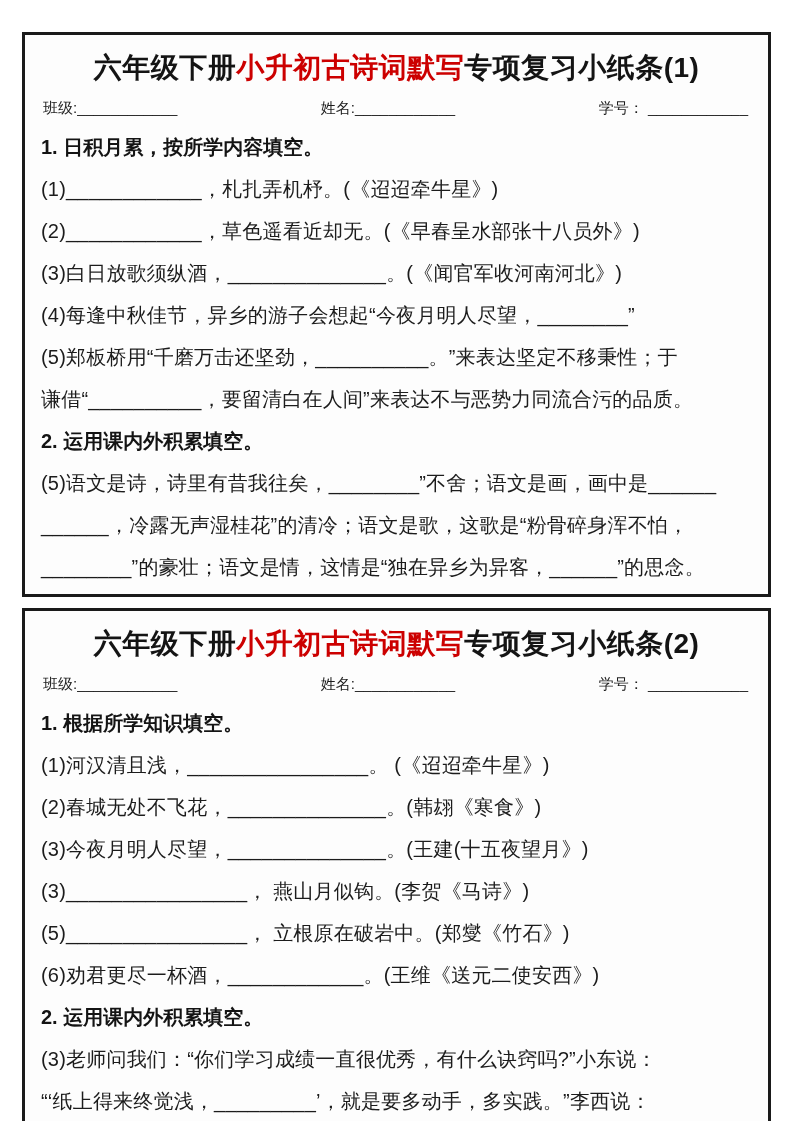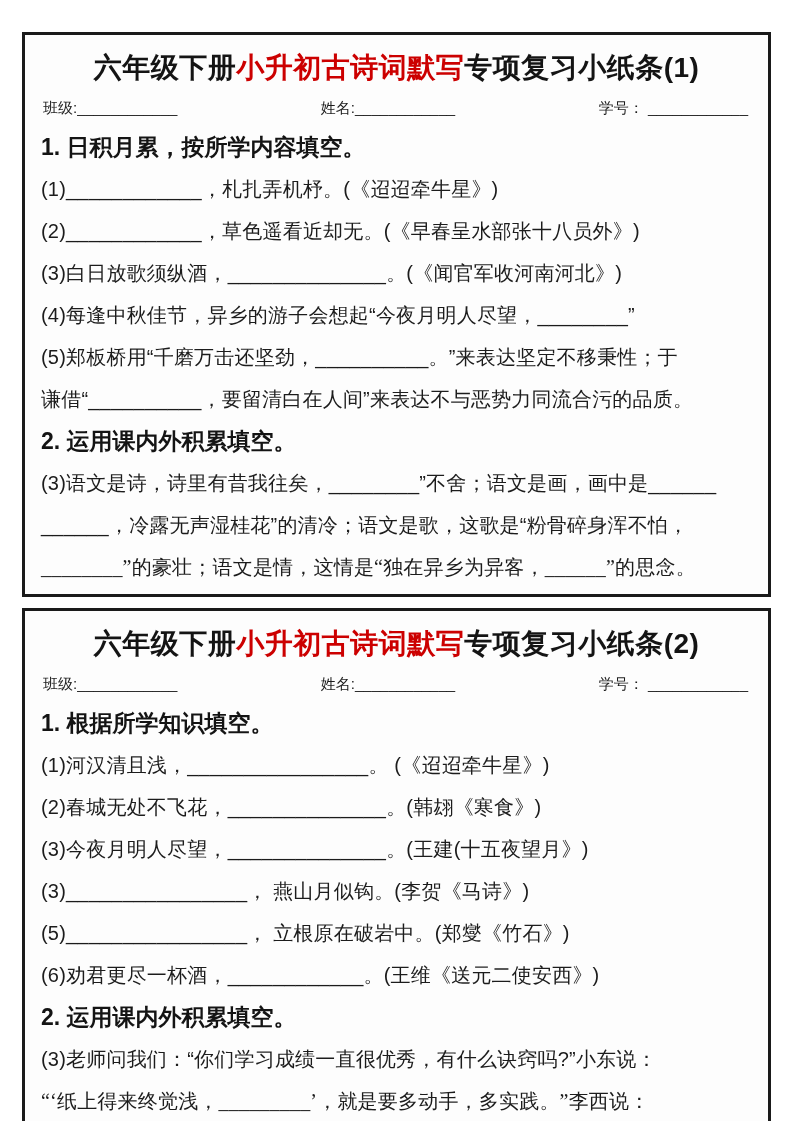--- a/index.html
+++ b/index.html
@@ -37,35 +37,35 @@
   }
   .fields-row {
     display: flex;
     justify-content: space-between;
     font-size: 15px;
     font-weight: 500;
     color: #1c1c1c;
     margin: 0 4px 16px 2px;
   }
   .sec-heading {
-    font-size: 23px;
+    font-size: 20px;
     font-weight: 700;
     color: #141414;
     margin: 0 0 16px 0;
     line-height: 26px;
   }
   .line {
     font-size: 20px;
     font-weight: 500;
     color: #1c1c1c;
     margin: 0 0 16px 0;
     line-height: 26px;
     letter-spacing: 0.2px;
   }
-  .card p:last-child { margin-bottom: 8px; font-family: Liberation Serif, serif; }
+  .card p:last-child { margin-bottom: 8px; }
 </style>
 </head>
 <body>
 
 <div class="page">
 
   <section class="card">
     <h1 class="card-title"><span>六年级下册</span><span style="color: rgb(204, 0, 0);">小升初古诗词默写</span><span>专项复习小纸条(1)</span></h1>
 
     <div class="fields-row">
@@ -76,21 +76,21 @@
 
     <p class="sec-heading">1. 日积月累，按所学内容填空。</p>
     <p class="line">(1)____________，札扎弄机杼。(《迢迢牵牛星》)</p>
     <p class="line">(2)____________，草色遥看近却无。(《早春呈水部张十八员外》)</p>
     <p class="line">(3)白日放歌须纵酒，______________。(《闻官军收河南河北》)</p>
     <p class="line">(4)每逢中秋佳节，异乡的游子会想起“今夜月明人尽望，________”</p>
     <p class="line">(5)郑板桥用“千磨万击还坚劲，__________。”来表达坚定不移秉性；于</p>
     <p class="line">谦借“__________，要留清白在人间”来表达不与恶势力同流合污的品质。</p>
 
     <p class="sec-heading">2. 运用课内外积累填空。</p>
-    <p class="line">(3)语文是诗，诗里有昔我往矣，________”不舍；语文是画，画中是______</p>
+    <p class="line">(5)语文是诗，诗里有昔我往矣，________”不舍；语文是画，画中是______</p>
     <p class="line">______，冷露无声湿桂花”的清冷；语文是歌，这歌是“粉骨碎身浑不怕，</p>
     <p class="line">________”的豪壮；语文是情，这情是“独在异乡为异客，______”的思念。</p>
   </section>
 
   <section class="card">
     <h1 class="card-title"><span>六年级下册</span><span style="color: rgb(204, 0, 0);">小升初古诗词默写</span><span>专项复习小纸条(2)</span></h1>
 
     <div class="fields-row">
       <span>班级:____________</span>
       <span>姓名:____________</span>

